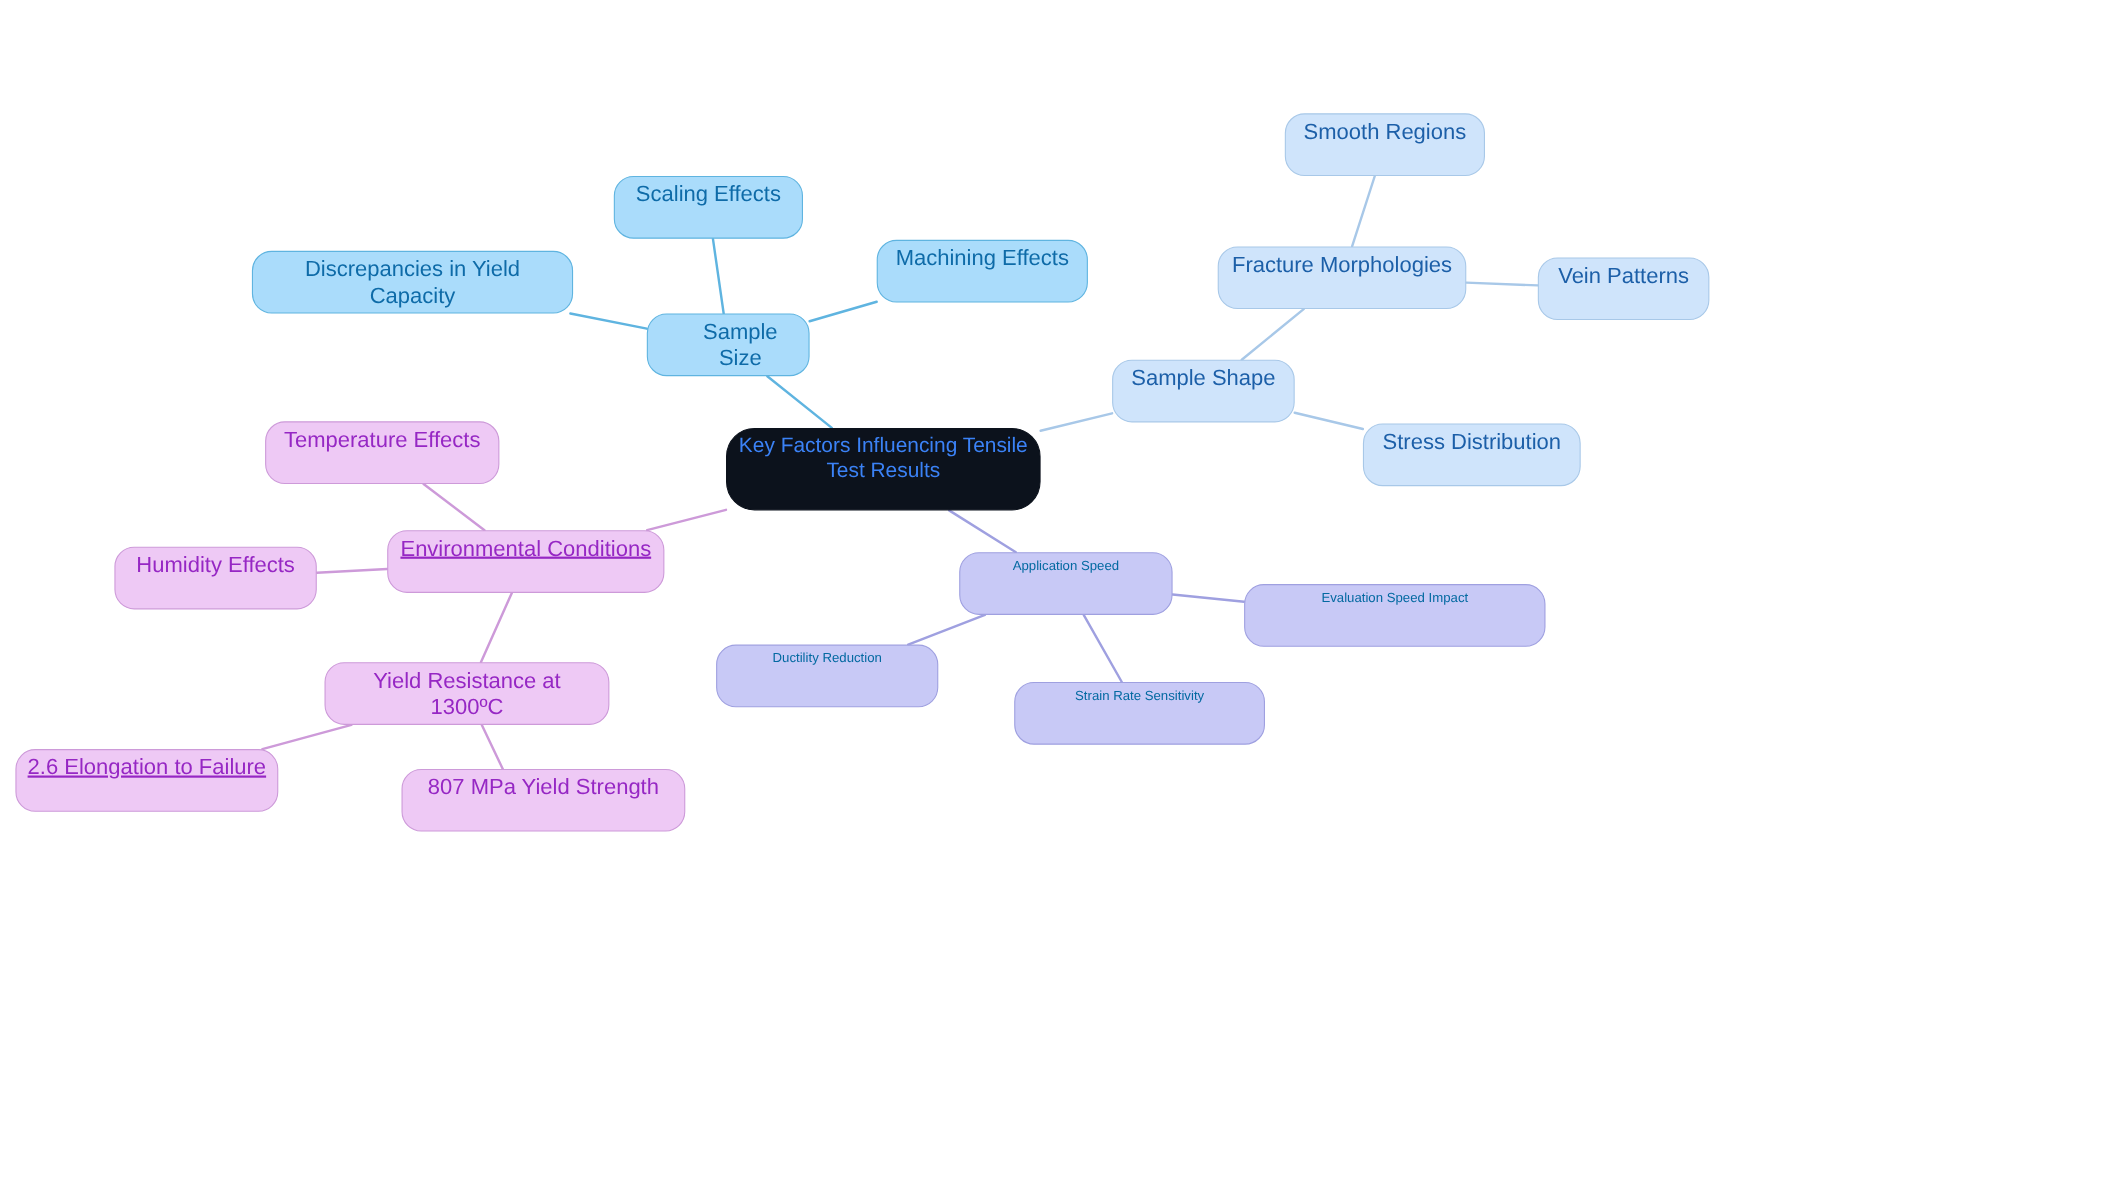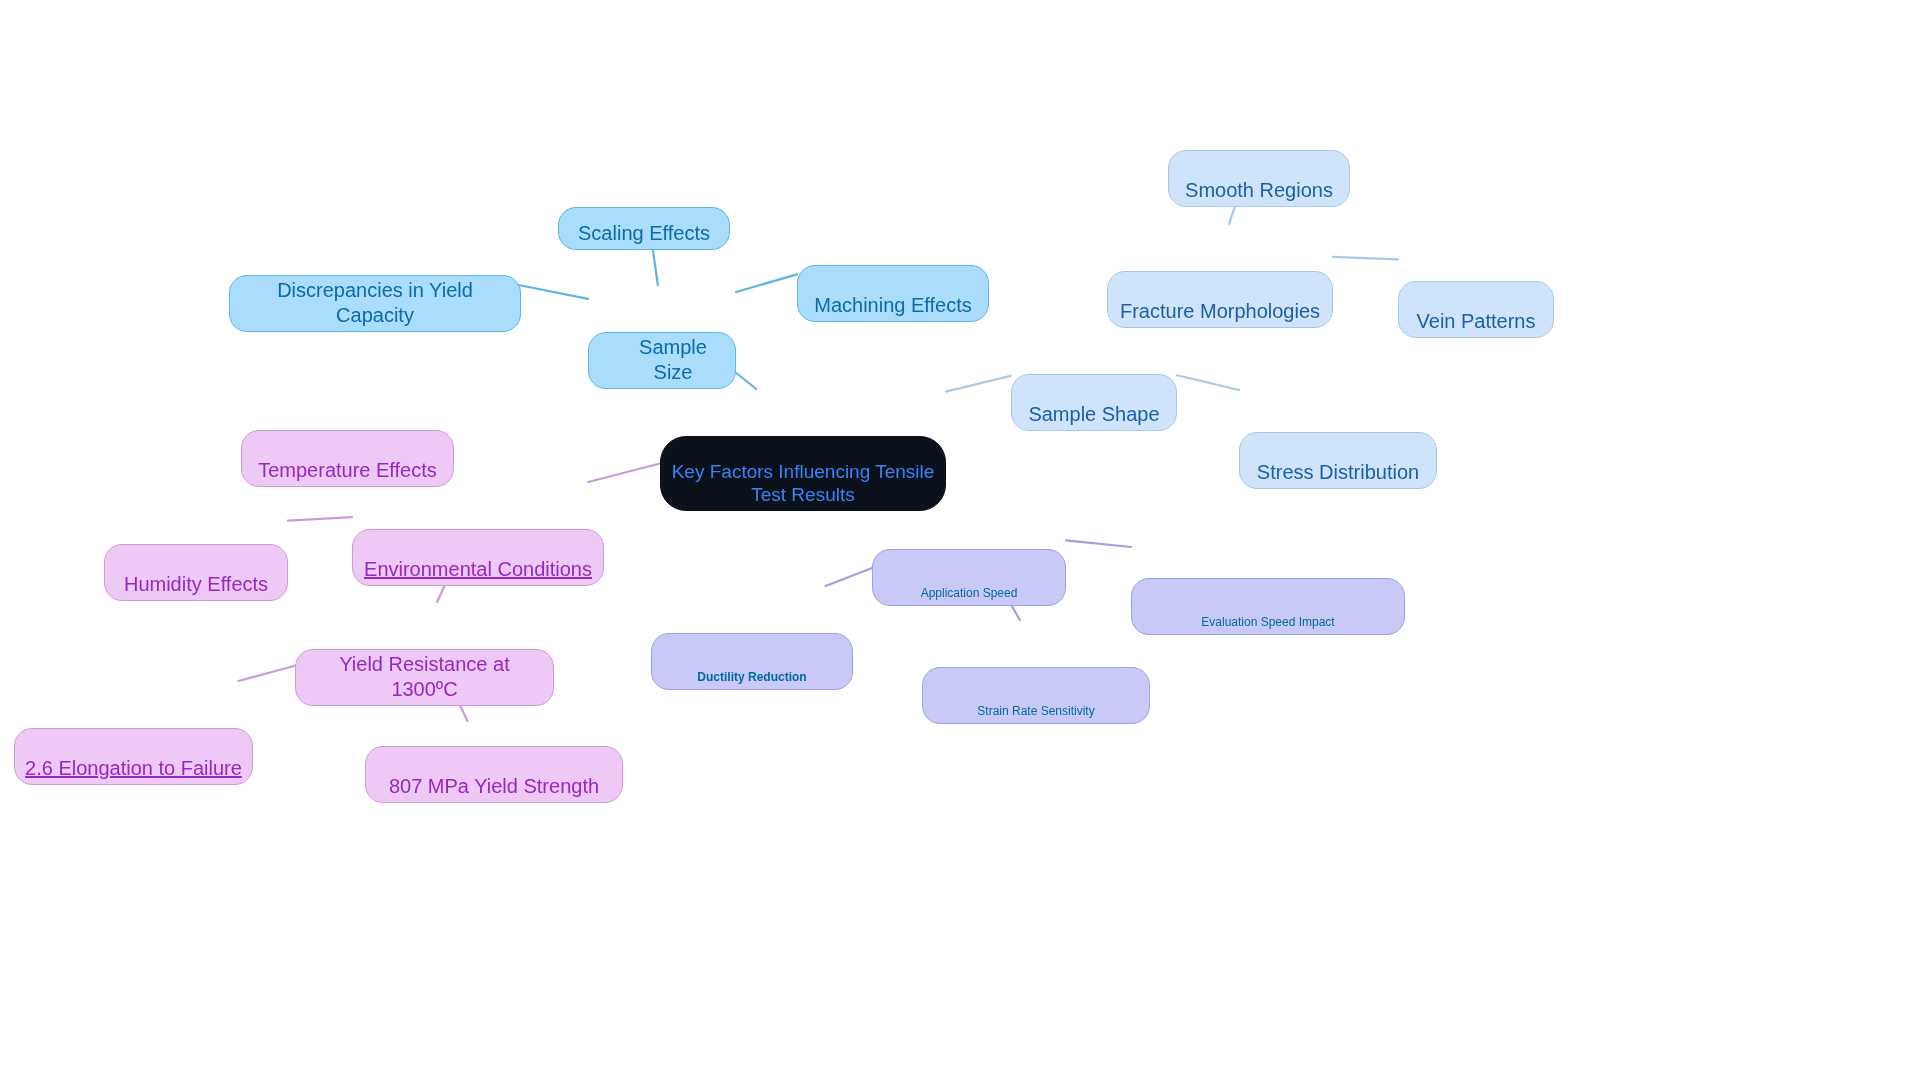--- a/index.html
+++ b/index.html
@@ -20,30 +20,29 @@
     left: 0;
     top: 0;
     width: 1920px;
     height: 1083px;
     pointer-events: none;
   }
   .node {
     position: absolute;
     box-sizing: border-box;
     display: flex;
-    align-items: flex-end;
+    align-items: flex-start;
     justify-content: center;
     text-align: center;
     border-radius: 18px;
     border-style: solid;
     border-width: 1px;
     line-height: 1.22;
     white-space: pre-line;
     padding: 4px 10px;
-    margin-top: 47px;
   }
   .root {
     background: #0c121c;
     border-color: #0c121c;
     color: #3b82f6;
     font-size: 19px;
     border-radius: 26px;
   }
   .br-blue {
     background: #aadcfb;
@@ -92,31 +91,31 @@
       <line x1="440.4318181818182" y1="482" x2="385.0681818181818" y2="440" stroke="#cd9ad9" stroke-width="2.2" stroke-linecap="round"></line>
       <line x1="352" y1="517.2021276595744" x2="288" y2="520.6063829787234" stroke="#cd9ad9" stroke-width="2.2" stroke-linecap="round"></line>
       <line x1="465.29375" y1="539" x2="437.20625" y2="602" stroke="#cd9ad9" stroke-width="2.2" stroke-linecap="round"></line>
       <line x1="319.5189873417722" y1="659" x2="238.48101265822783" y2="681" stroke="#cd9ad9" stroke-width="2.2" stroke-linecap="round"></line>
       <line x1="438.031512605042" y1="659" x2="467.468487394958" y2="721" stroke="#cd9ad9" stroke-width="2.2" stroke-linecap="round"></line>
     </svg>
   <div id="node-layer">
       <div class="node root" style="left: 660px; top: 389px; width: 286px; height: 75px;"><span>Key Factors Influencing Tensile
 Test Results</span></div>
       <div class="node br-blue" style="left: 588px; top: 285px; width: 148px; height: 57px; padding-left: 32px;"><span>Sample Size</span></div>
-      <div class="node br-blue" style="left: 558px; top: 160px; width: 172px; height: 43px;"><span>Scaling Effects</span></div>
+      <div class="node br-blue" style="left: 558px; top: 160px; width: 172px; height: 57px;"><span>Scaling Effects</span></div>
       <div class="node br-blue" style="left: 229px; top: 228px; width: 292px; height: 57px;"><span>Discrepancies in Yield Capacity</span></div>
       <div class="node br-blue" style="left: 797px; top: 218px; width: 192px; height: 57px;"><span>Machining Effects</span></div>
       <div class="node br-paleblue" style="left: 1011px; top: 327px; width: 166px; height: 57px;"><span>Sample Shape</span></div>
       <div class="node br-paleblue" style="left: 1107px; top: 224px; width: 226px; height: 57px;"><span>Fracture Morphologies</span></div>
       <div class="node br-paleblue" style="left: 1168px; top: 103px; width: 182px; height: 57px;"><span>Smooth Regions</span></div>
       <div class="node br-paleblue" style="left: 1398px; top: 234px; width: 156px; height: 57px;"><span>Vein Patterns</span></div>
       <div class="node br-paleblue" style="left: 1239px; top: 385px; width: 198px; height: 57px;"><span>Stress Distribution</span></div>
       <div class="node br-periwinkle" style="left: 872px; top: 502px; width: 194px; height: 57px;"><span>Application Speed</span></div>
       <div class="node br-periwinkle" style="left: 1131px; top: 531px; width: 274px; height: 57px;"><span>Evaluation Speed Impact</span></div>
-      <div class="node br-periwinkle" style="left: 651px; top: 586px; width: 202px; height: 57px; font-weight: bold;"><span>Ductility Reduction</span></div>
+      <div class="node br-periwinkle" style="left: 651px; top: 586px; width: 202px; height: 57px;"><span>Ductility Reduction</span></div>
       <div class="node br-periwinkle" style="left: 922px; top: 620px; width: 228px; height: 57px;"><span>Strain Rate Sensitivity</span></div>
       <div class="node br-pink" style="left: 352px; top: 482px; width: 252px; height: 57px; text-decoration: underline;"><span>Environmental Conditions</span></div>
       <div class="node br-pink" style="left: 241px; top: 383px; width: 213px; height: 57px;"><span>Temperature Effects</span></div>
       <div class="node br-pink" style="left: 104px; top: 497px; width: 184px; height: 57px; border-radius: 18px;"><span>Humidity Effects</span></div>
       <div class="node br-pink" style="left: 295px; top: 602px; width: 259px; height: 57px;"><span>Yield Resistance at 1300ºC</span></div>
       <div class="node br-pink" style="left: 14px; top: 681px; width: 239px; height: 57px; text-decoration: underline;"><span>2.6 Elongation to Failure</span></div>
       <div class="node br-pink" style="left: 365px; top: 699px; width: 258px; height: 57px;"><span>807 MPa Yield Strength</span></div>
     </div>
 </div>
 

